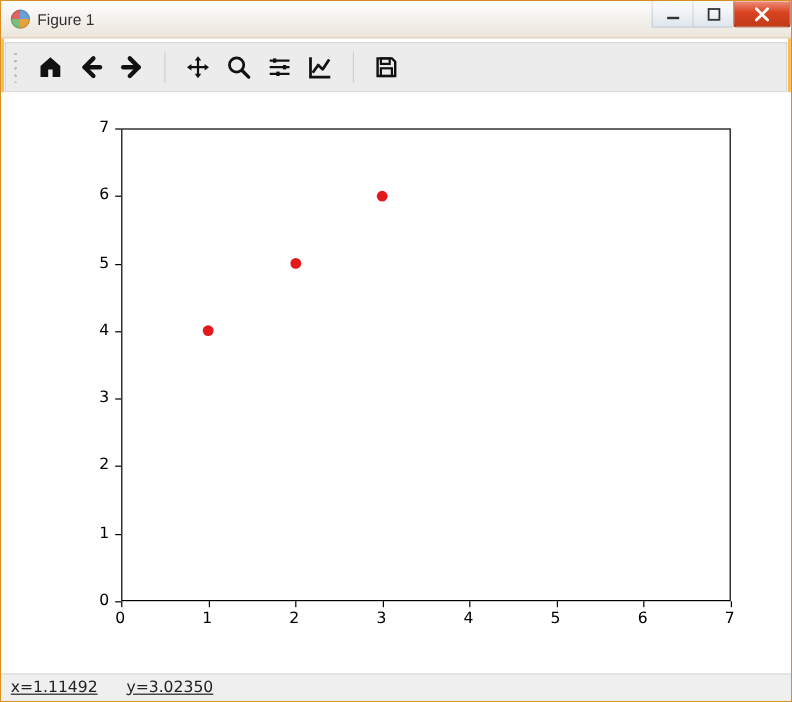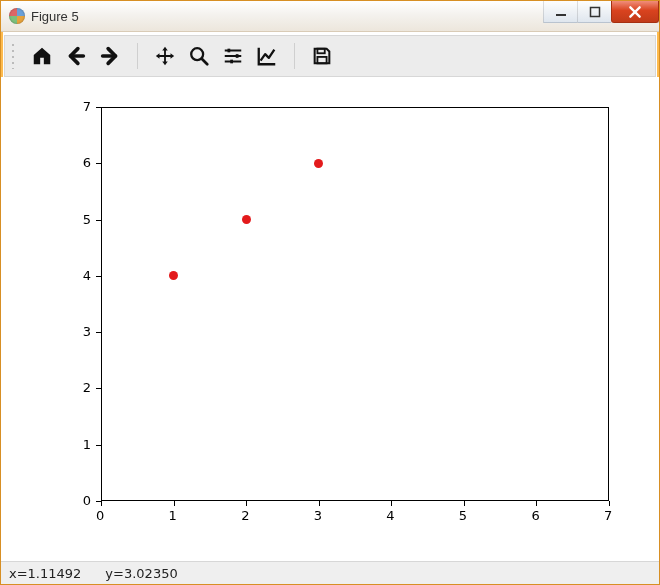--- a/index.html
+++ b/index.html
@@ -159,30 +159,30 @@
     height: 22px;
     background: #efefef;
     border-top: 1px solid #d7d7d7;
     display: flex;
     align-items: center;
     padding: 0 8px;
     font-size: 13px;
     color: #222;
     font-family: "DejaVu Sans", Arial, sans-serif;
   }
-  .statusbar .coord { margin-right: 24px; }
+  .statusbar .coord { margin-right: 24px; text-decoration: underline; }
 </style>
 </head>
 <body>
 
 <div class="window">
 
   <div class="titlebar">
     <div class="app-icon"></div>
-    <div class="title">Figure 5</div>
+    <div class="title">Figure 1</div>
     <div class="win-buttons">
       <div class="win-btn minmax">
         <svg viewBox="0 0 12 12" width="12" height="12">
           <rect x="1" y="8" width="10" height="2" fill="#333"></rect>
         </svg>
       </div>
       <div class="win-btn minmax">
         <svg viewBox="0 0 12 12" width="12" height="12">
           <rect x="1.5" y="1.5" width="9" height="9" fill="none" stroke="#333" stroke-width="1.5"></rect>
         </svg>

